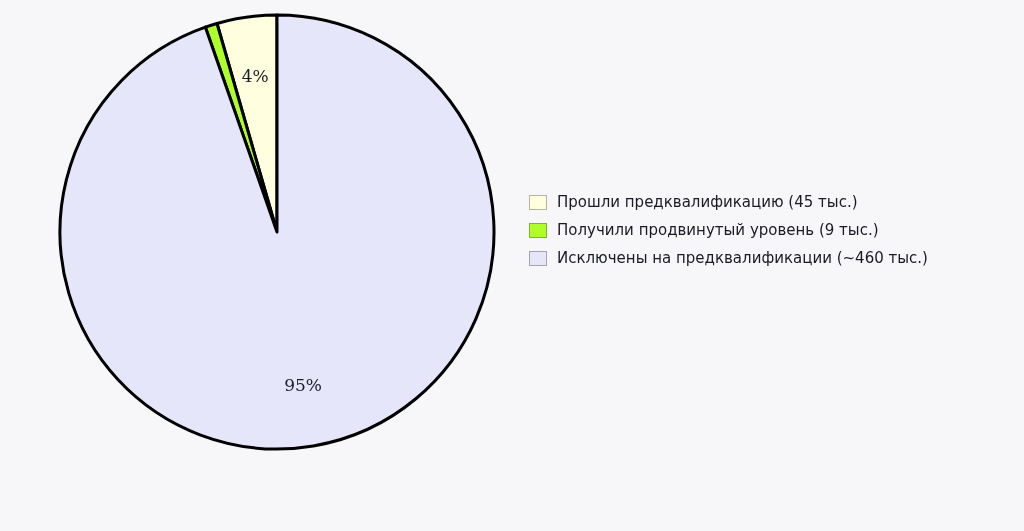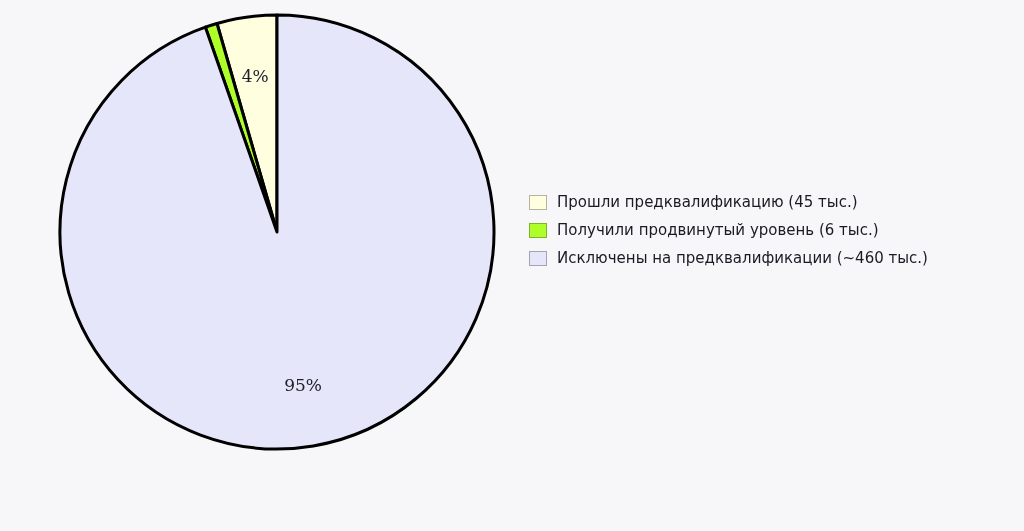--- a/index.html
+++ b/index.html
@@ -76,21 +76,21 @@
       </g>
   </svg>
 
   <div class="legend" id="legend">
       <div class="legend-row">
         <span class="legend-swatch" style="background: rgb(255, 255, 224);"></span>
         <span class="legend-label">Прошли предквалификацию (45 тыс.)</span>
       </div>
       <div class="legend-row">
         <span class="legend-swatch" style="background: rgb(174, 255, 42);"></span>
-        <span class="legend-label">Получили продвинутый уровень (6 тыс.)</span>
+        <span class="legend-label">Получили продвинутый уровень (9 тыс.)</span>
       </div>
       <div class="legend-row">
         <span class="legend-swatch" style="background: rgb(230, 230, 250);"></span>
         <span class="legend-label">Исключены на предквалификации (~460 тыс.)</span>
       </div>
     </div>
 
 </div>
 
 </body></html>

